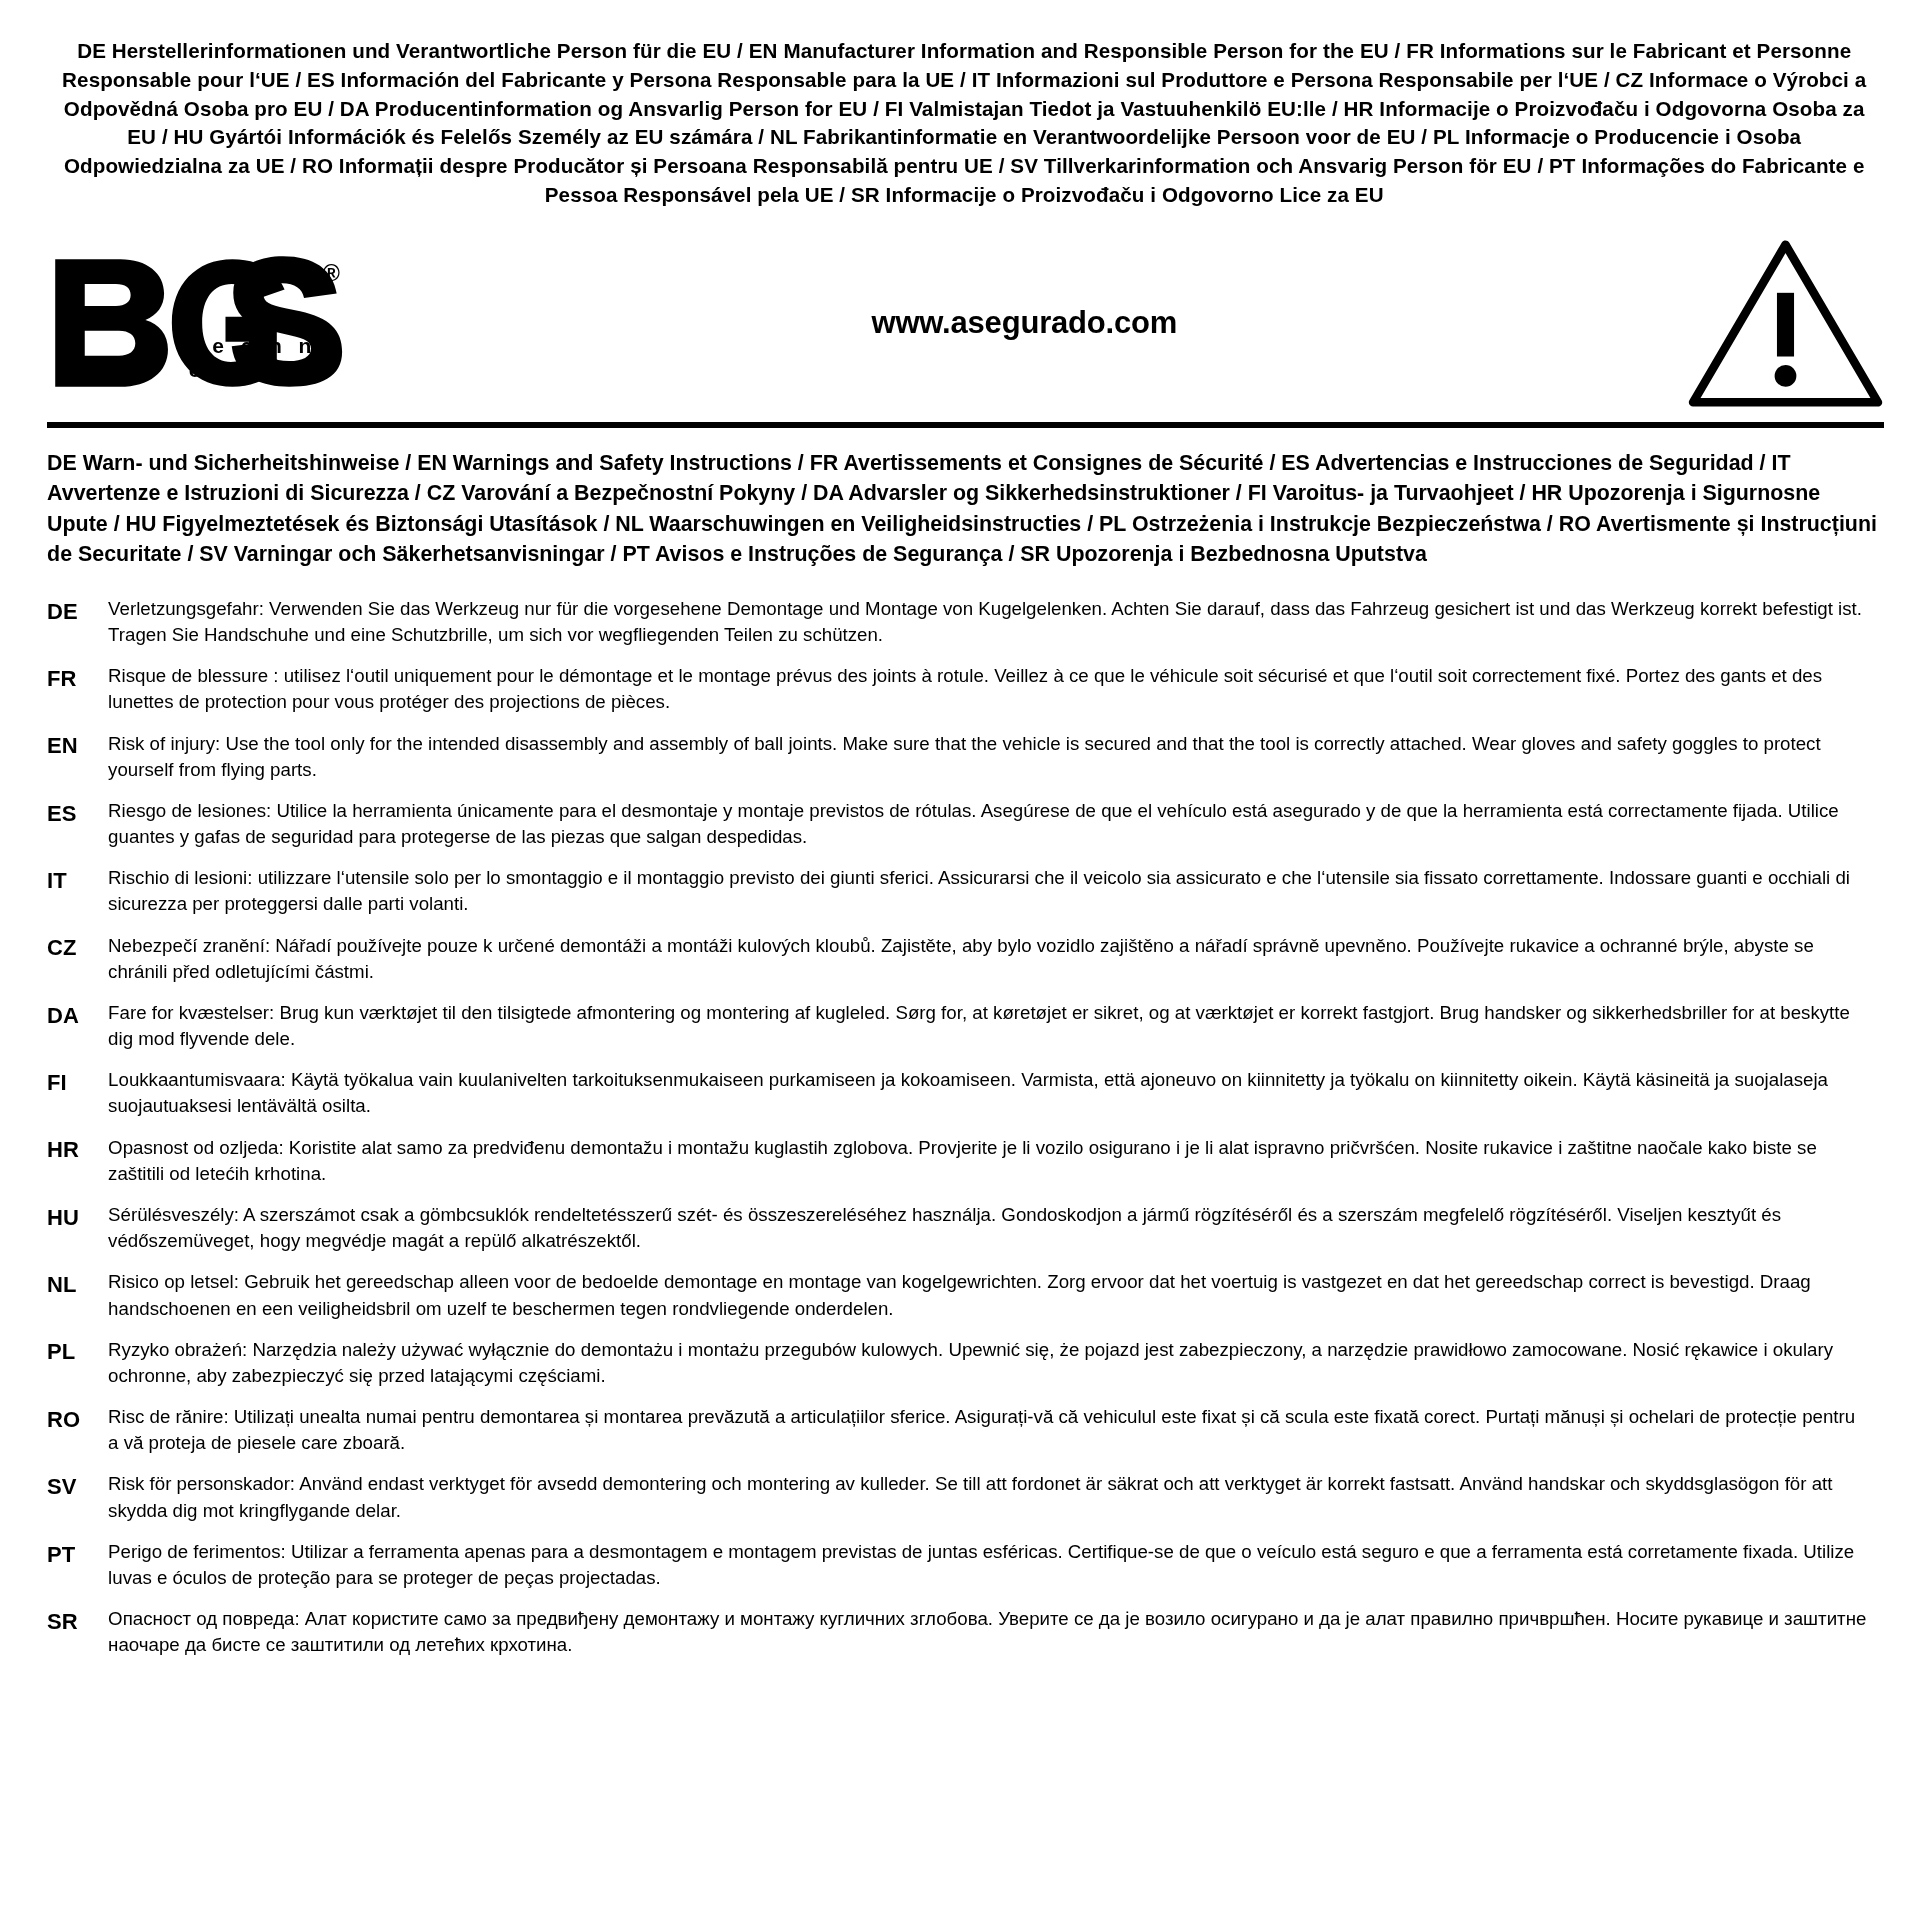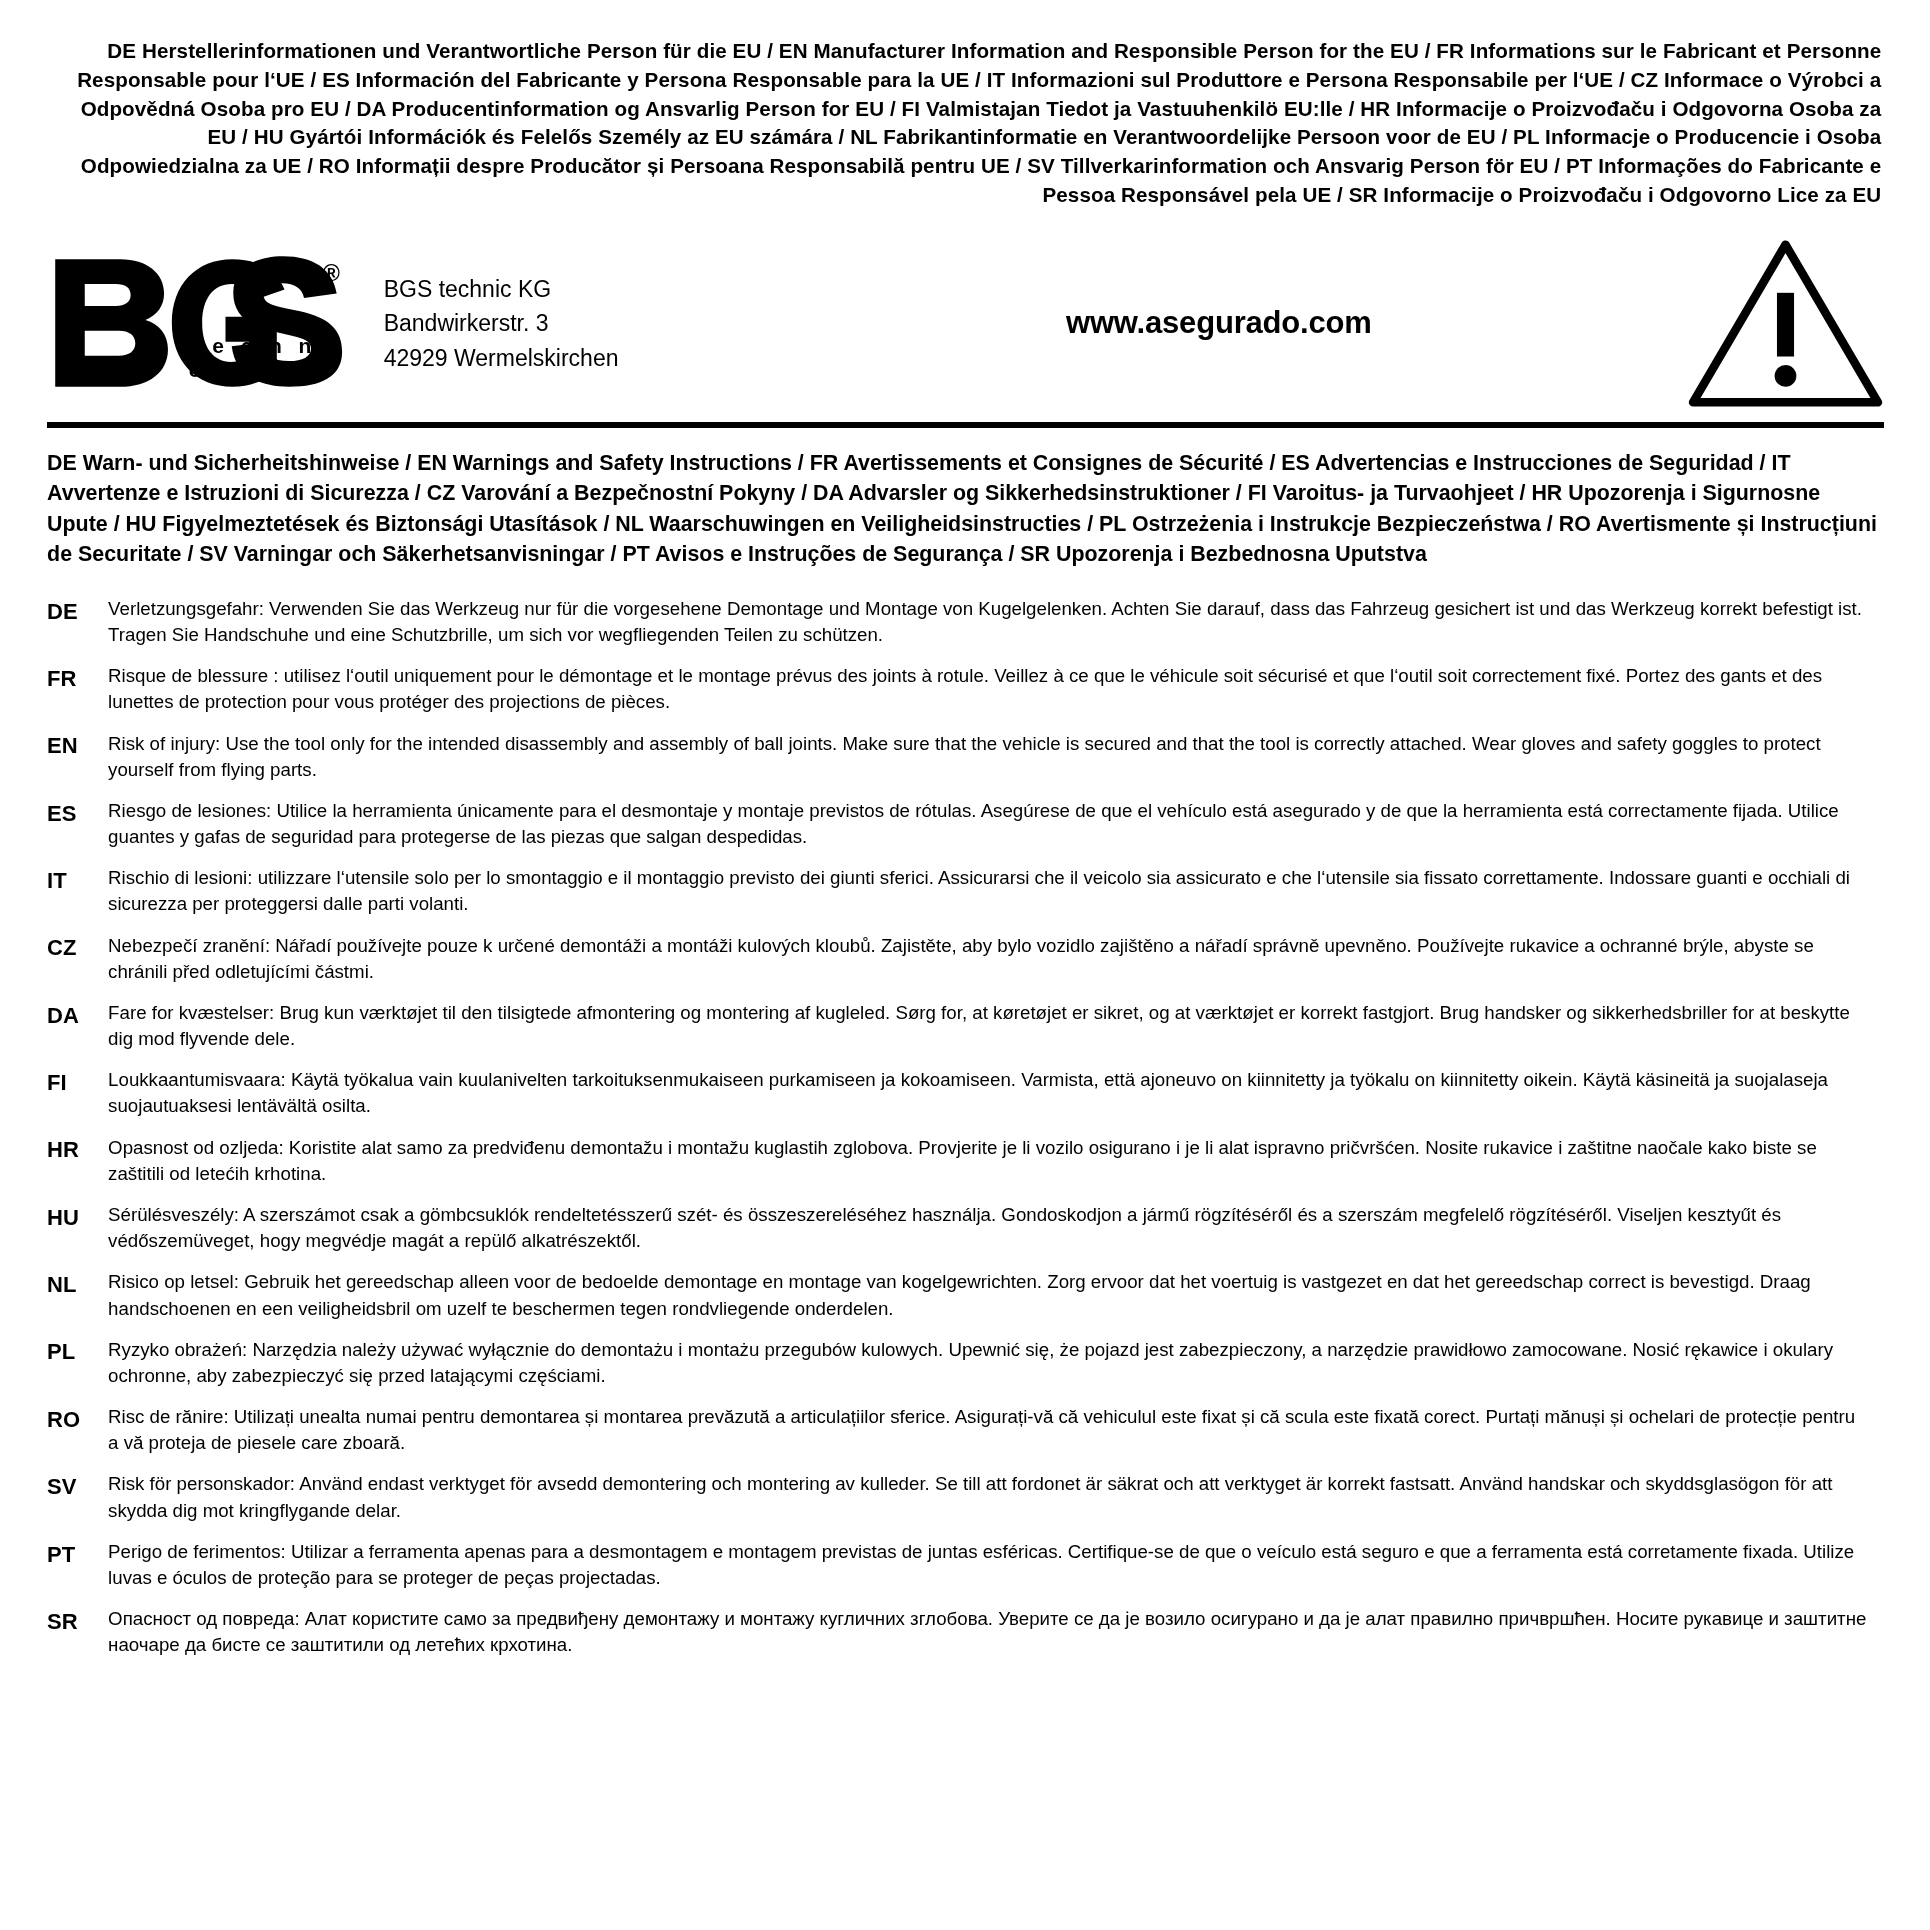--- a/index.html
+++ b/index.html
@@ -20,21 +20,21 @@
     height: 1930px;
     padding: 37px 44px 0 44px;
   }
 
   
   .lang-heading {
     font-size: 20.6px;
     font-weight: bold;
     line-height: 1.40;
     letter-spacing: 0.1px;
-    text-align: right;
+    text-align: center;
     margin: 0 0 22px 0;
     padding: 0 4.7px 0 3.1px;
   }
 
   
   .company-band {
     display: flex;
     align-items: center;
     padding: 7.8px 0 11px 0;
   }
@@ -148,25 +148,20 @@
             <path d="M368 58 c-2 -12 -12 -19 -28 -19 c-15 0 -24 6 -24 15 c0 9 8 13 28 17 l19 4 c37 8 54 24 54 52
                      c0 32 -27 45 -68 45 c-44 0 -70 -18 -74 -52 l38 -5 c3 16 15 24 36 24 c17 0 28 -6 28 -16
                      c0 -9 -7 -13 -26 -17 l-22 -5 c-36 -8 -52 -24 -52 -50 c0 -30 26 -47 64 -47 c40 0 64 17 69 48 Z" transform="translate(-40,0)"></path>
           </g>
           <text x="352" y="36" font-family="Liberation Sans, sans-serif" font-size="30" font-weight="bold">®</text>
         </svg>
         <div class="logo-tech">t e c h n i c</div>
       </div>
     </div>
 
-    <div class="addr-col">
-      <div>BGS technic KG</div>
-      <div>Bandwirkerstr. 3</div>
-      <div>42929 Wermelskirchen</div>
-    </div>
 
 
     <div class="web-col">www.asegurado.com</div>
 
     <div class="warn-col">
       <svg width="195" height="167" viewBox="0 0 250 215" xmlns="http://www.w3.org/2000/svg" aria-hidden="true">
         <polygon points="125,6 244,209 6,209" fill="none" stroke="#000" stroke-width="11" stroke-linejoin="round"></polygon>
         <rect x="114" y="68" width="22" height="82" fill="#000"></rect>
         <circle cx="125" cy="175" r="14" fill="#000"></circle>
       </svg>

